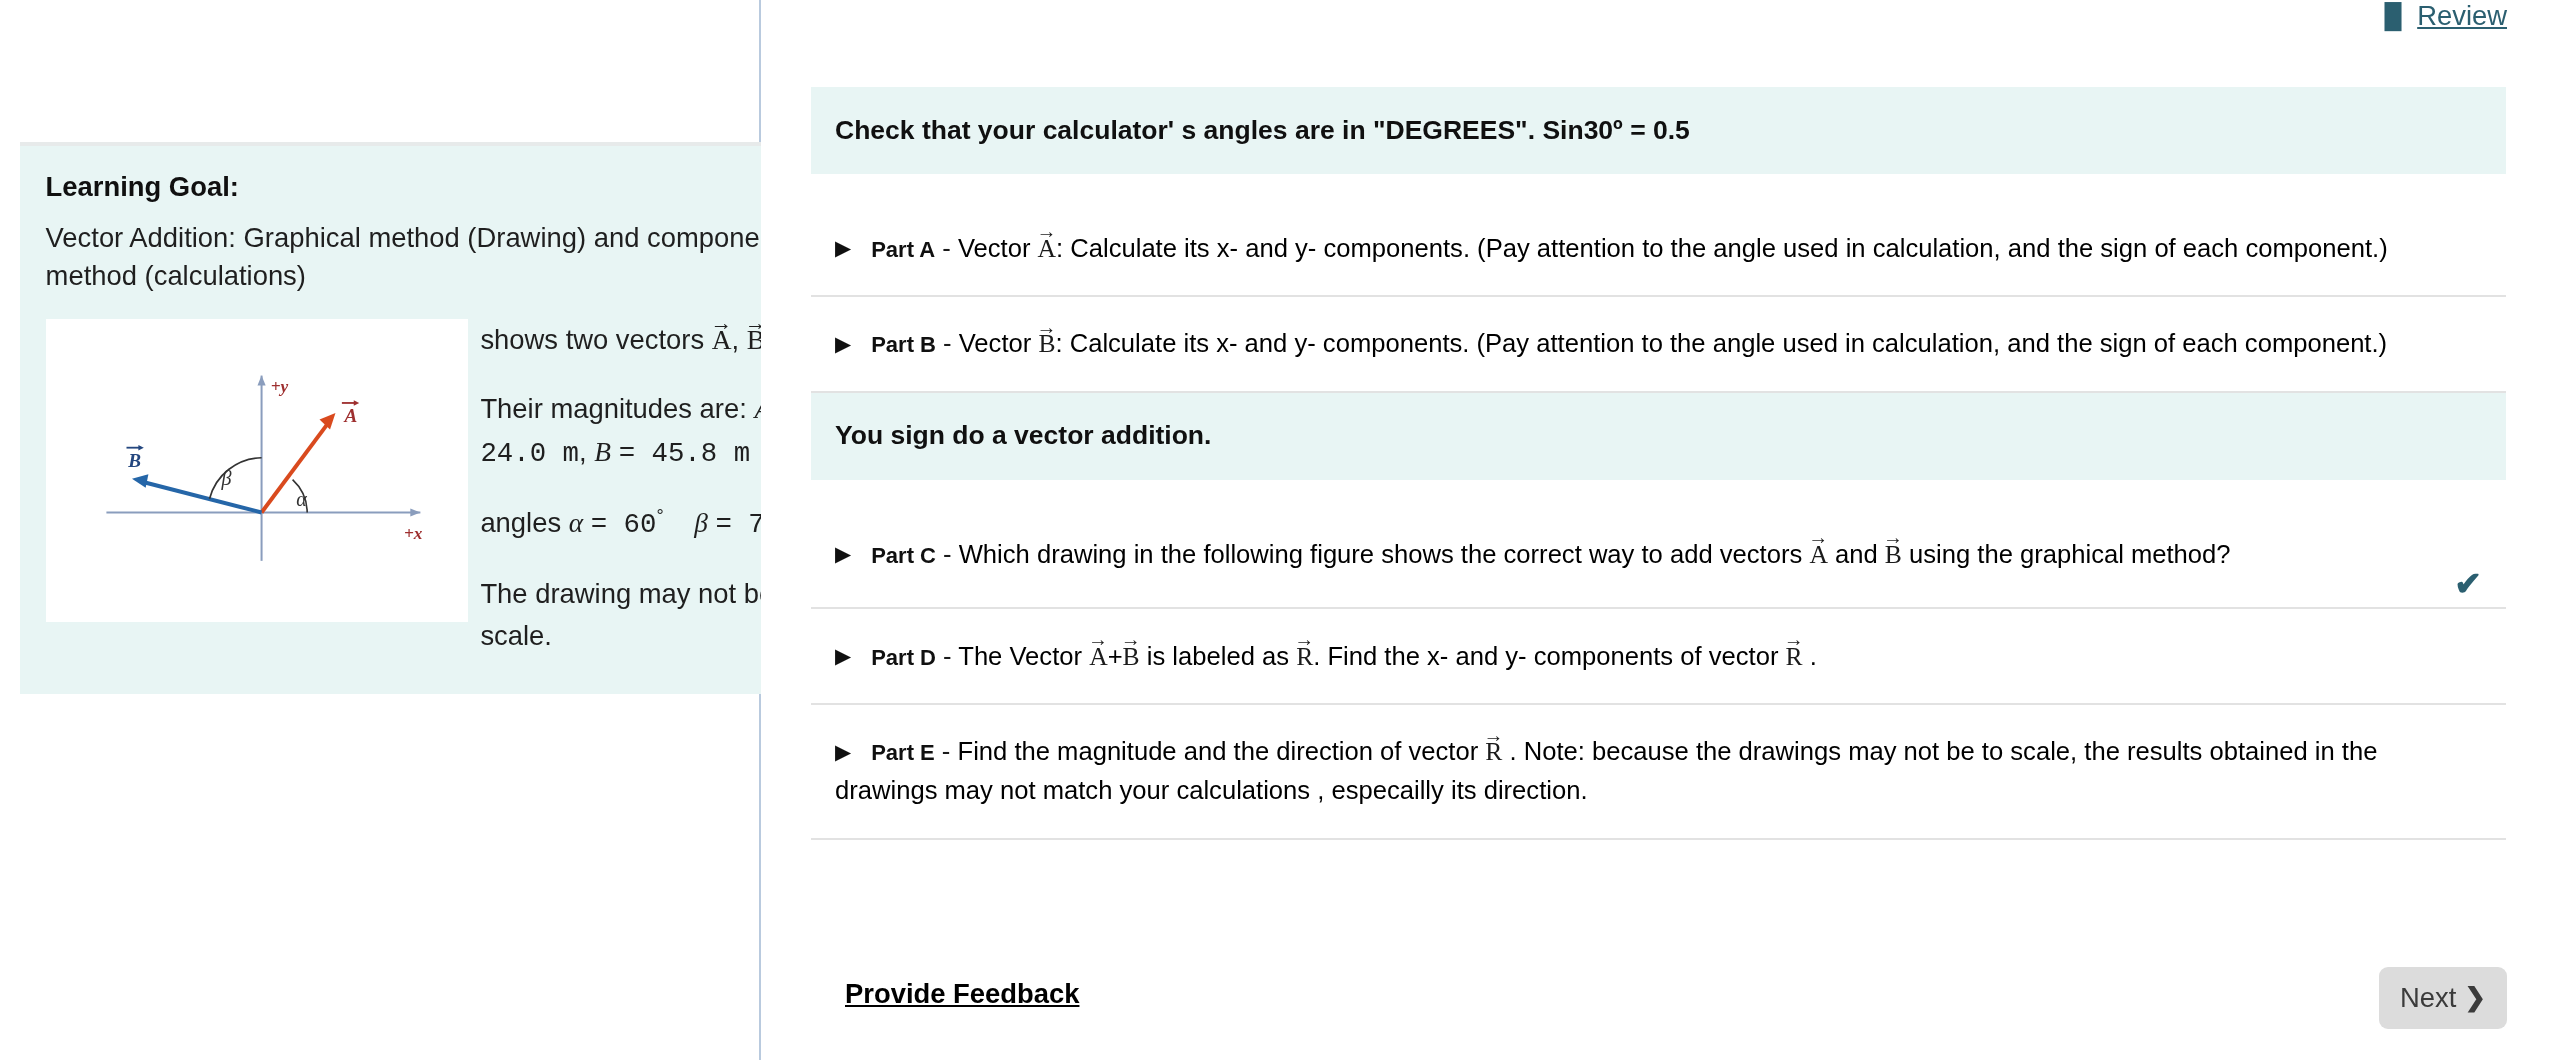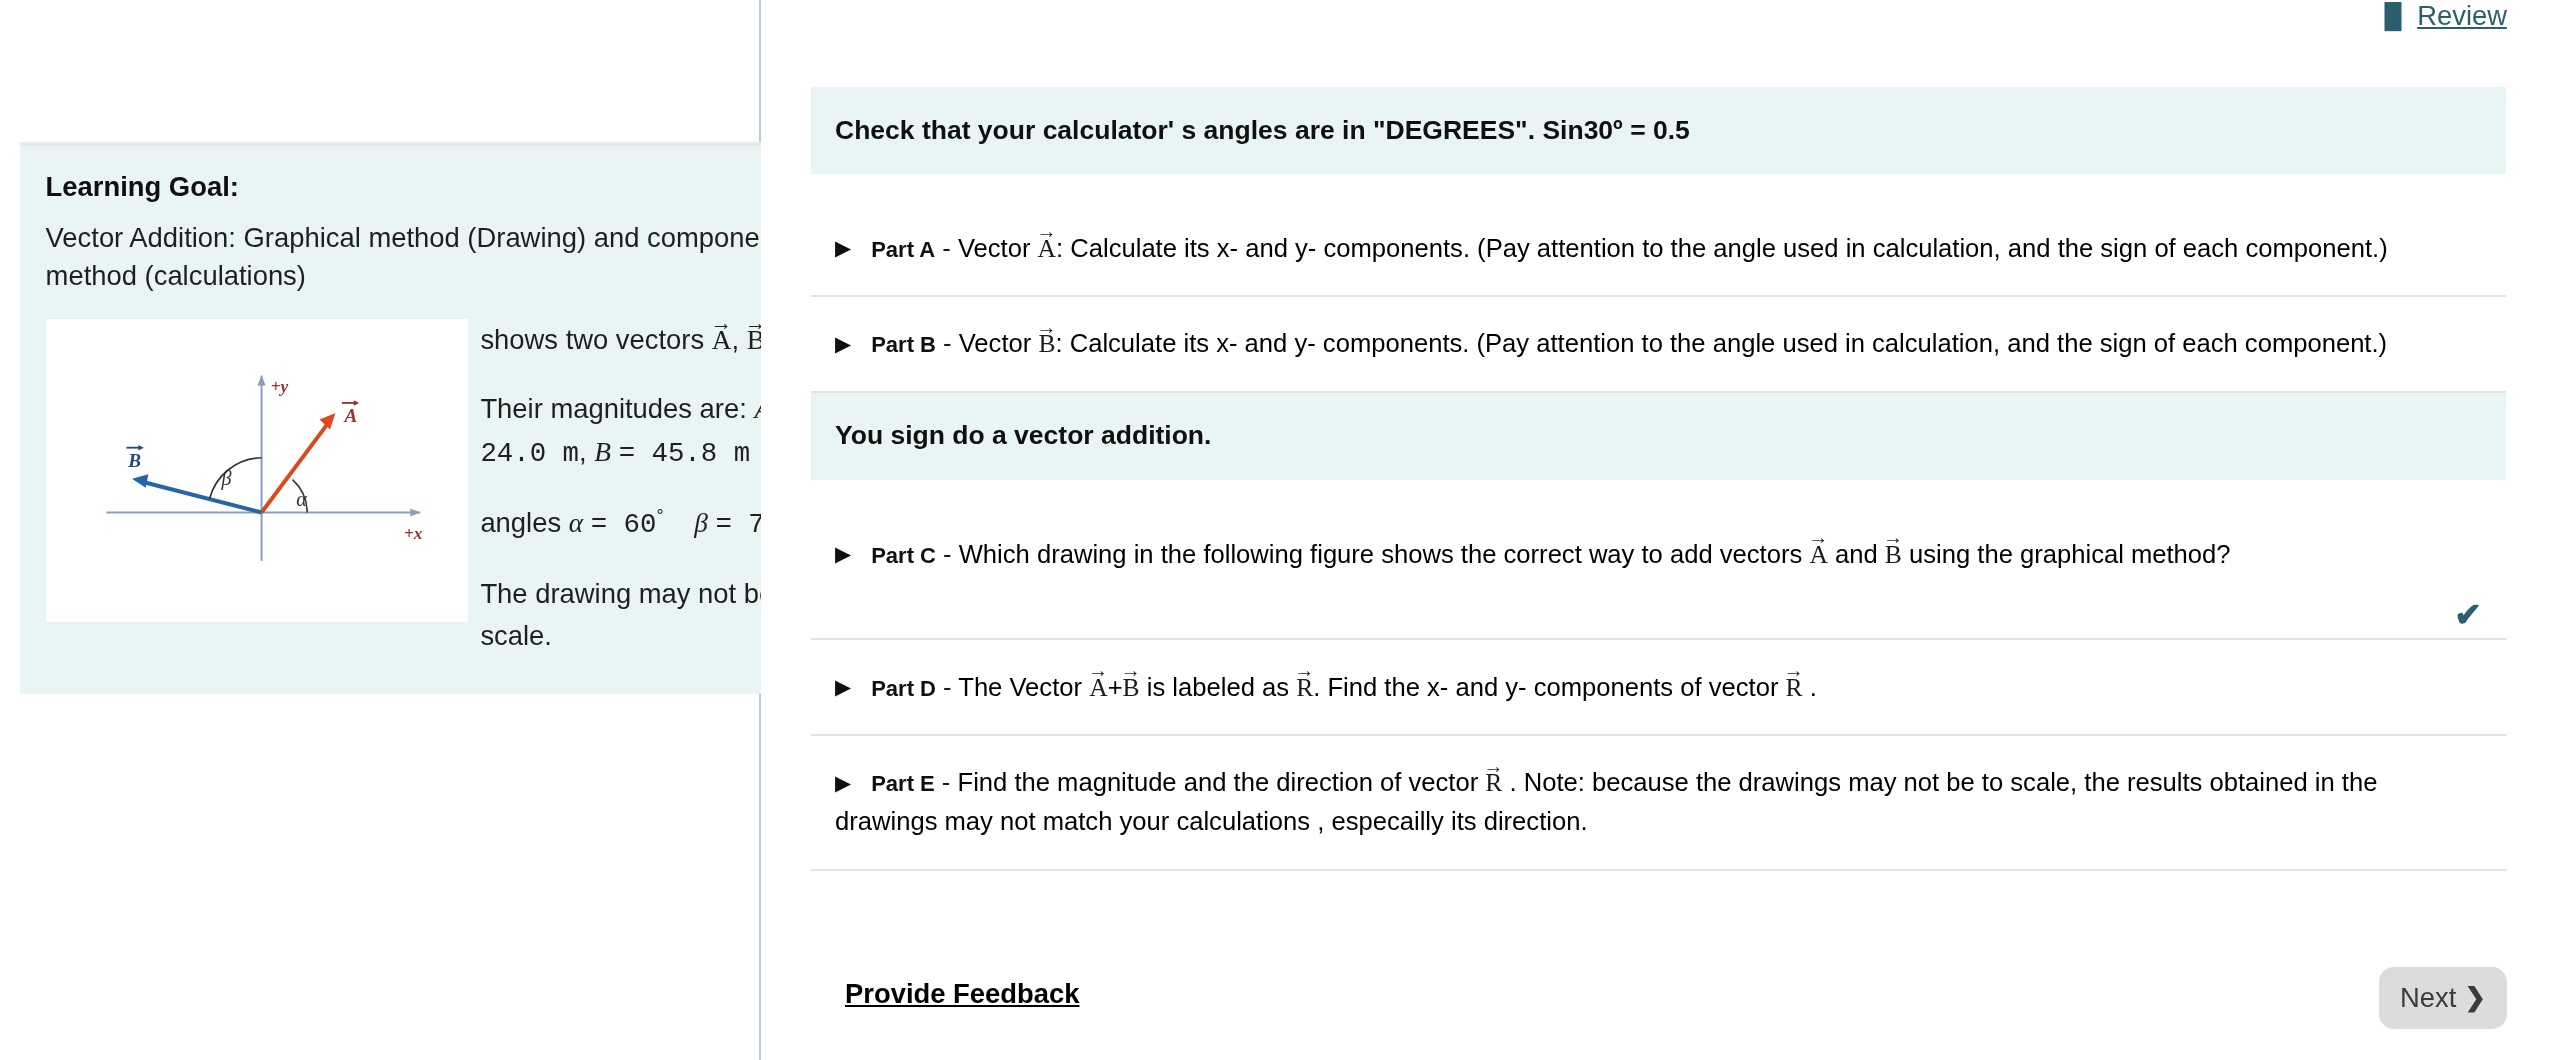--- a/index.html
+++ b/index.html
@@ -196,21 +196,21 @@
     font-weight: bold;
   }
   .next-btn {
     position: absolute;
     right: 0px;
     top: 0px;
     width: 128px;
     height: 62px;
     background: #dcdcdc;
     border: none;
-    border-radius: 15px;
+    border-radius: 9px;
     color: #3b3b3b;
     font-family: "Liberation Sans", sans-serif;
     font-size: 27.4px;
     display: flex;
     align-items: center;
     justify-content: center;
     gap: 8.2px;
     cursor: pointer;
   }
   .chev { font-size: 25.6px; font-weight: bold; line-height: 1; }
@@ -300,21 +300,21 @@
       </div>
 
       <div class="part-row">
         <span class="tri">▶</span><span class="part-label">Part B</span><span class="part-dash"> - </span><span class="part-text">Vector </span><span class="vecwrap"><span class="arr">→</span><span>B</span></span><span class="part-text">: Calculate its x- and y- components. (Pay attention to the angle used in calculation, and the sign of each component.)</span>
       </div>
 
       <div class="band band-tall">You sign do a vector addition.</div>
 
       <div class="gap-row"></div>
 
-      <div class="part-row" style="padding-bottom:65px;">
+      <div class="part-row" style="padding-bottom:34px;">
         <span class="tri">▶</span><span class="part-label">Part C</span><span class="part-dash"> - </span><span class="part-text">Which drawing in the following figure shows the correct way to add vectors </span><span class="vecwrap"><span class="arr">→</span><span>A</span></span><span class="part-text"> and </span><span class="vecwrap"><span class="arr">→</span><span>B</span></span><span class="part-text"> using the graphical method?</span>
         <span class="check">✔</span>
       </div>
 
       <div class="part-row">
         <span class="tri">▶</span><span class="part-label">Part D</span><span class="part-dash"> - </span><span class="part-text">The Vector </span><span class="vecwrap"><span class="arr">→</span><span>A</span></span><span class="part-text">+</span><span class="vecwrap"><span class="arr">→</span><span>B</span></span><span class="part-text"> is labeled as </span><span class="vecwrap"><span class="arr">→</span><span>R</span></span><span class="part-text">. Find the  x- and y- components of vector </span><span class="vecwrap"><span class="arr">→</span><span>R</span></span><span class="part-text"> .</span>
       </div>
 
       <div class="part-row">
         <span class="tri">▶</span><span class="part-label">Part E</span><span class="part-dash"> - </span><span class="part-text">Find the magnitude and the direction of vector </span><span class="vecwrap"><span class="arr">→</span><span>R</span></span><span class="part-text"> . Note: because the drawings may not be to scale, the results obtained in the drawings may not match your calculations , especailly its direction.</span>

